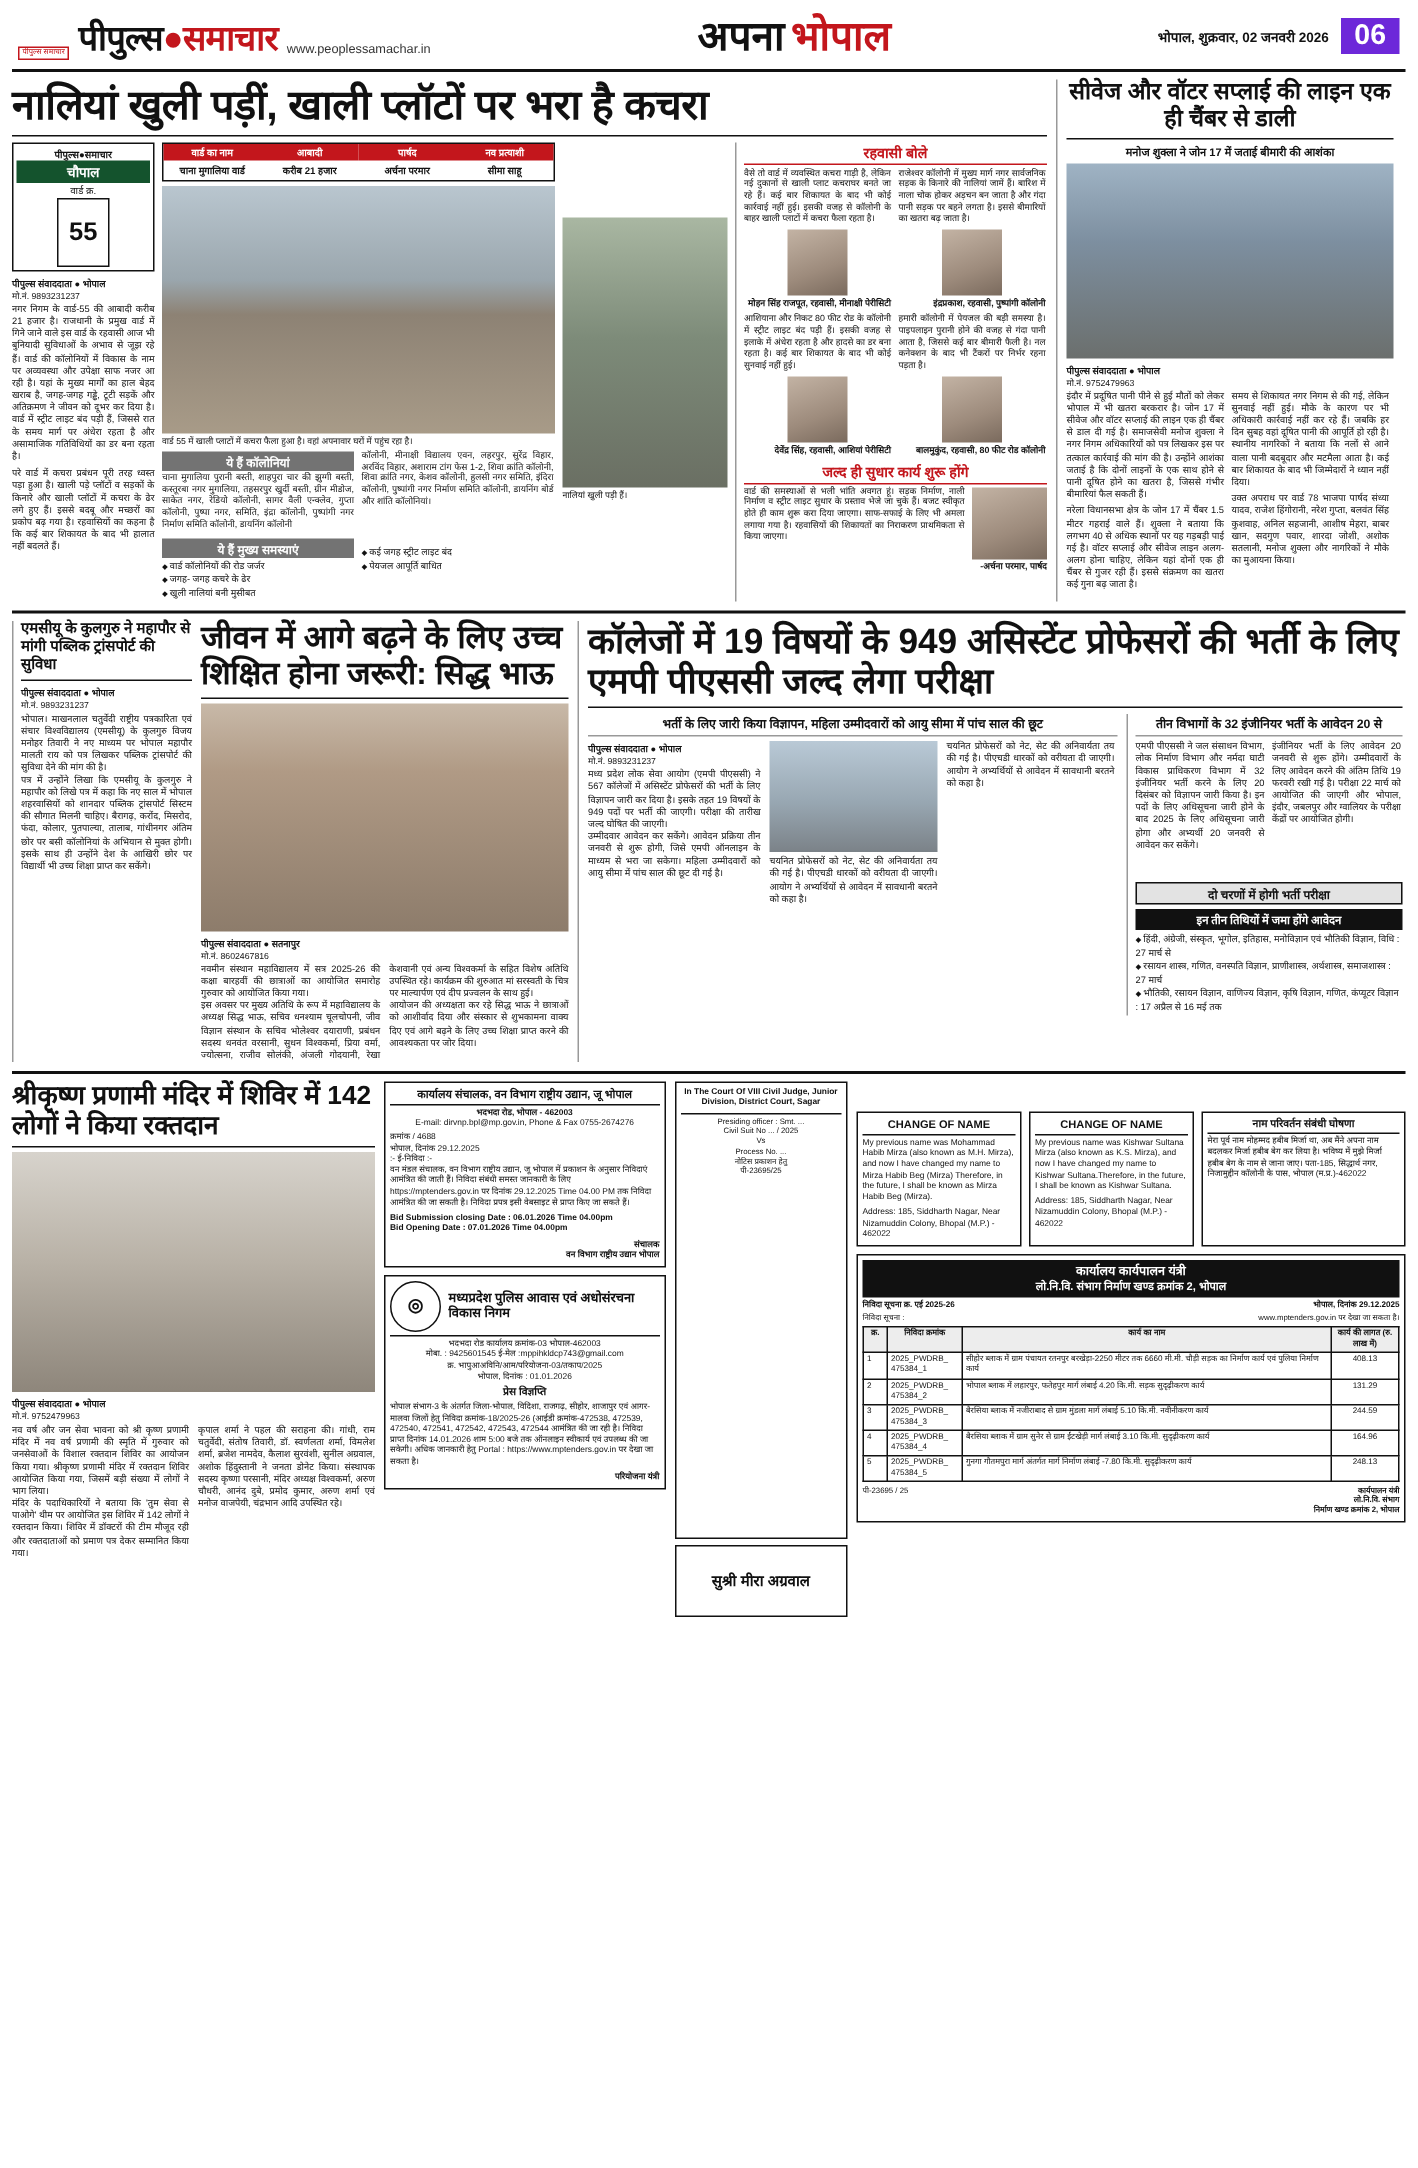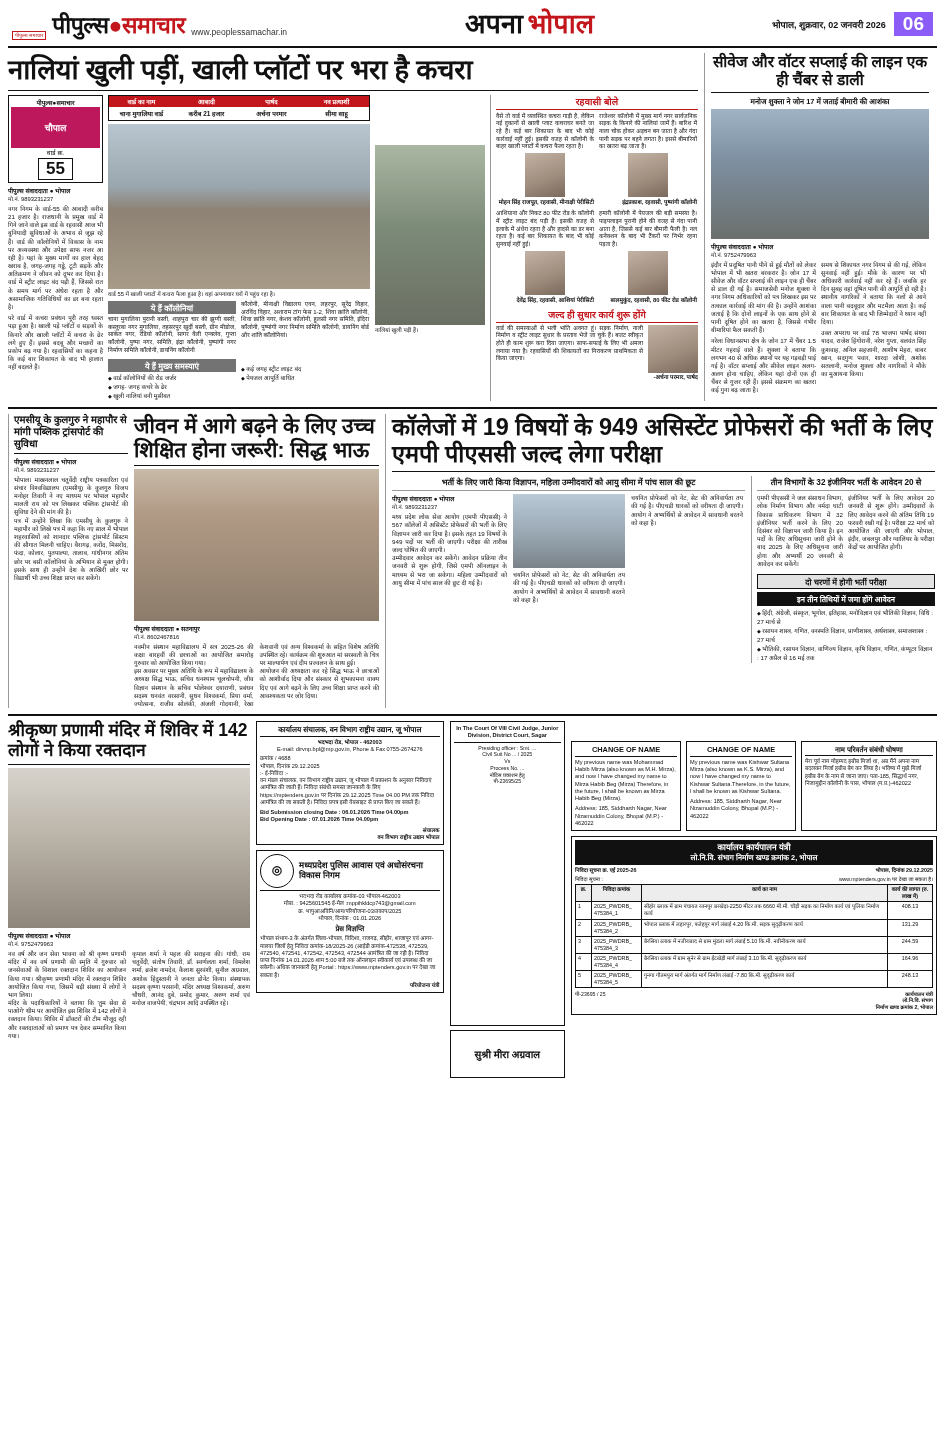--- a/index.html
+++ b/index.html
@@ -19,21 +19,21 @@
     border-bottom:2px solid #111; padding:2px 4px 6px 4px; }
   .mast-left { display:flex; align-items:flex-end; gap:6px; }
   .mast-logo { font-size:23px; font-weight:bold; letter-spacing:-0.5px; color:#111; }
   .mast-logo .red { color:#c3161c; }
   .mast-url { font-size:8.5px; color:#333; padding-bottom:3px; }
   .mast-center { text-align:center; line-height:1; }
   .mast-center .apna { font-size:27px; font-weight:bold; color:#111; }
   .mast-center .bhopal { font-size:27px; font-weight:bold; color:#c3161c; }
   .mast-right { display:flex; align-items:center; gap:8px; }
   .mast-date { font-size:9px; font-weight:bold; }
-  .pagenum { background:#8b5cf6; color:#fff; font-size:19px; font-weight:bold;
+  .pagenum { background:#6d28d9; color:#fff; font-size:19px; font-weight:bold;
      padding:1px 9px; }
   .tinylogo { font-size:5px; line-height:1.1; color:#c3161c; text-align:center;
      border:0.5px solid #c3161c; padding:1px 2px; }
   .tiny { font-size:6.2px; line-height:1.32; text-align:justify; }
   .tiny2 { font-size:6.0px; line-height:1.3; text-align:justify; }
   .byline { font-size:6.2px; font-weight:bold; }
   .imgbox { background:#cfcfcf; position:relative; overflow:hidden; }
   .cap { font-size:5.8px; padding-top:1px; }
 
   
@@ -55,24 +55,24 @@
 
   
   .info { display:flex; border:1px solid #111; font-size:6.4px; }
   .info .cell { flex:1; text-align:center; }
   .info .hdr { background:#c3161c; color:#fff; font-weight:bold; padding:1px 0; }
   .info .val { padding:2px 0; font-weight:bold; }
 
   
   .chaupal { border:1px solid #111; text-align:center; padding:2px; }
   .chaupal .t1 { font-size:6.4px; font-weight:bold; }
-  .chaupal .t2 { background:#be185d; color:#fff; font-size:9px; font-weight:bold; padding:14px 0; }
+  .chaupal .t2 { background:#14532d; color:#fff; font-size:9px; font-weight:bold; padding:1px 0; }
   .chaupal .t3 { font-size:6.5px; }
   .chaupal .num { font-size:17px; font-weight:bold; border:1px solid #111; display:inline-block;
-     padding:0 7px; margin-top:1px;}
+     padding:12px 7px; margin-top:1px;}
 
   .boxhead { background:#737373; color:#fff; font-size:8px; font-weight:bold; text-align:center; padding:1px 0; }
   .redhead { color:#c3161c; font-size:9.5px; font-weight:bold; text-align:center; }
 
   .bullets { font-size:6.2px; line-height:1.45; }
   .bullets div:before { content:"◆ "; font-size:5px; }
 
   
   .qcard { font-size:5.9px; line-height:1.3; text-align:justify; }
   .qname { font-size:5.9px; font-weight:bold; text-align:right; }
@@ -299,22 +299,22 @@
             </div>
           </div>
         </div>
         <div style="width:185px;border-left:0.6px solid #999;padding-left:5px;">
           <div class="subhead" style="text-align:center;">तीन विभागों के 32 इंजीनियर भर्ती के आवेदन 20 से</div>
           <div style="border-top:0.6px solid #999;margin:3px 0;"></div>
           <div style="display:flex;gap:5px;">
             <div style="width:86px;" class="tiny">एमपी पीएससी ने जल संसाधन विभाग, लोक निर्माण विभाग और नर्मदा घाटी विकास प्राधिकरण विभाग में 32 इंजीनियर भर्ती करने के लिए 20 दिसंबर को विज्ञापन जारी किया है। इन पदों के लिए अधिसूचना जारी होने के बाद 2025 के लिए अधिसूचना जारी होगा और अभ्यर्थी 20 जनवरी से आवेदन कर सकेंगे।</div>
             <div style="width:86px;" class="tiny">इंजीनियर भर्ती के लिए आवेदन 20 जनवरी से शुरू होंगे। उम्मीदवारों के लिए आवेदन करने की अंतिम तिथि 19 फरवरी रखी गई है। परीक्षा 22 मार्च को आयोजित की जाएगी और भोपाल, इंदौर, जबलपुर और ग्वालियर के परीक्षा केंद्रों पर आयोजित होगी।</div>
           </div>
-          <div class="greybar" style="margin-top:6px;">दो चरणों में होगी भर्ती परीक्षा</div>
-          <div class="blackbar" style="margin-top:3px;font-size:7.6px;">इन तीन तिथियों में जमा होंगे आवेदन</div>
+          <div class="greybar" style="margin-top:20px;">दो चरणों में होगी भर्ती परीक्षा</div>
+          <div class="blackbar" style="margin-top:3px;font-size:7.6px;font-family:Liberation Serif, serif;">इन तीन तिथियों में जमा होंगे आवेदन</div>
           <div class="bullets" style="margin-top:3px;">
             <div>हिंदी, अंग्रेजी, संस्कृत, भूगोल, इतिहास, मनोविज्ञान एवं भौतिकी विज्ञान, विधि : 27 मार्च से</div>
             <div>रसायन शास्त्र, गणित, वनस्पति विज्ञान, प्राणीशास्त्र, अर्थशास्त्र, समाजशास्त्र : 27 मार्च</div>
             <div>भौतिकी, रसायन विज्ञान, वाणिज्य विज्ञान, कृषि विज्ञान, गणित, कंप्यूटर विज्ञान : 17 अप्रैल से 16 मई तक</div>
           </div>
         </div>
       </div>
     </div>
   </div>
 

